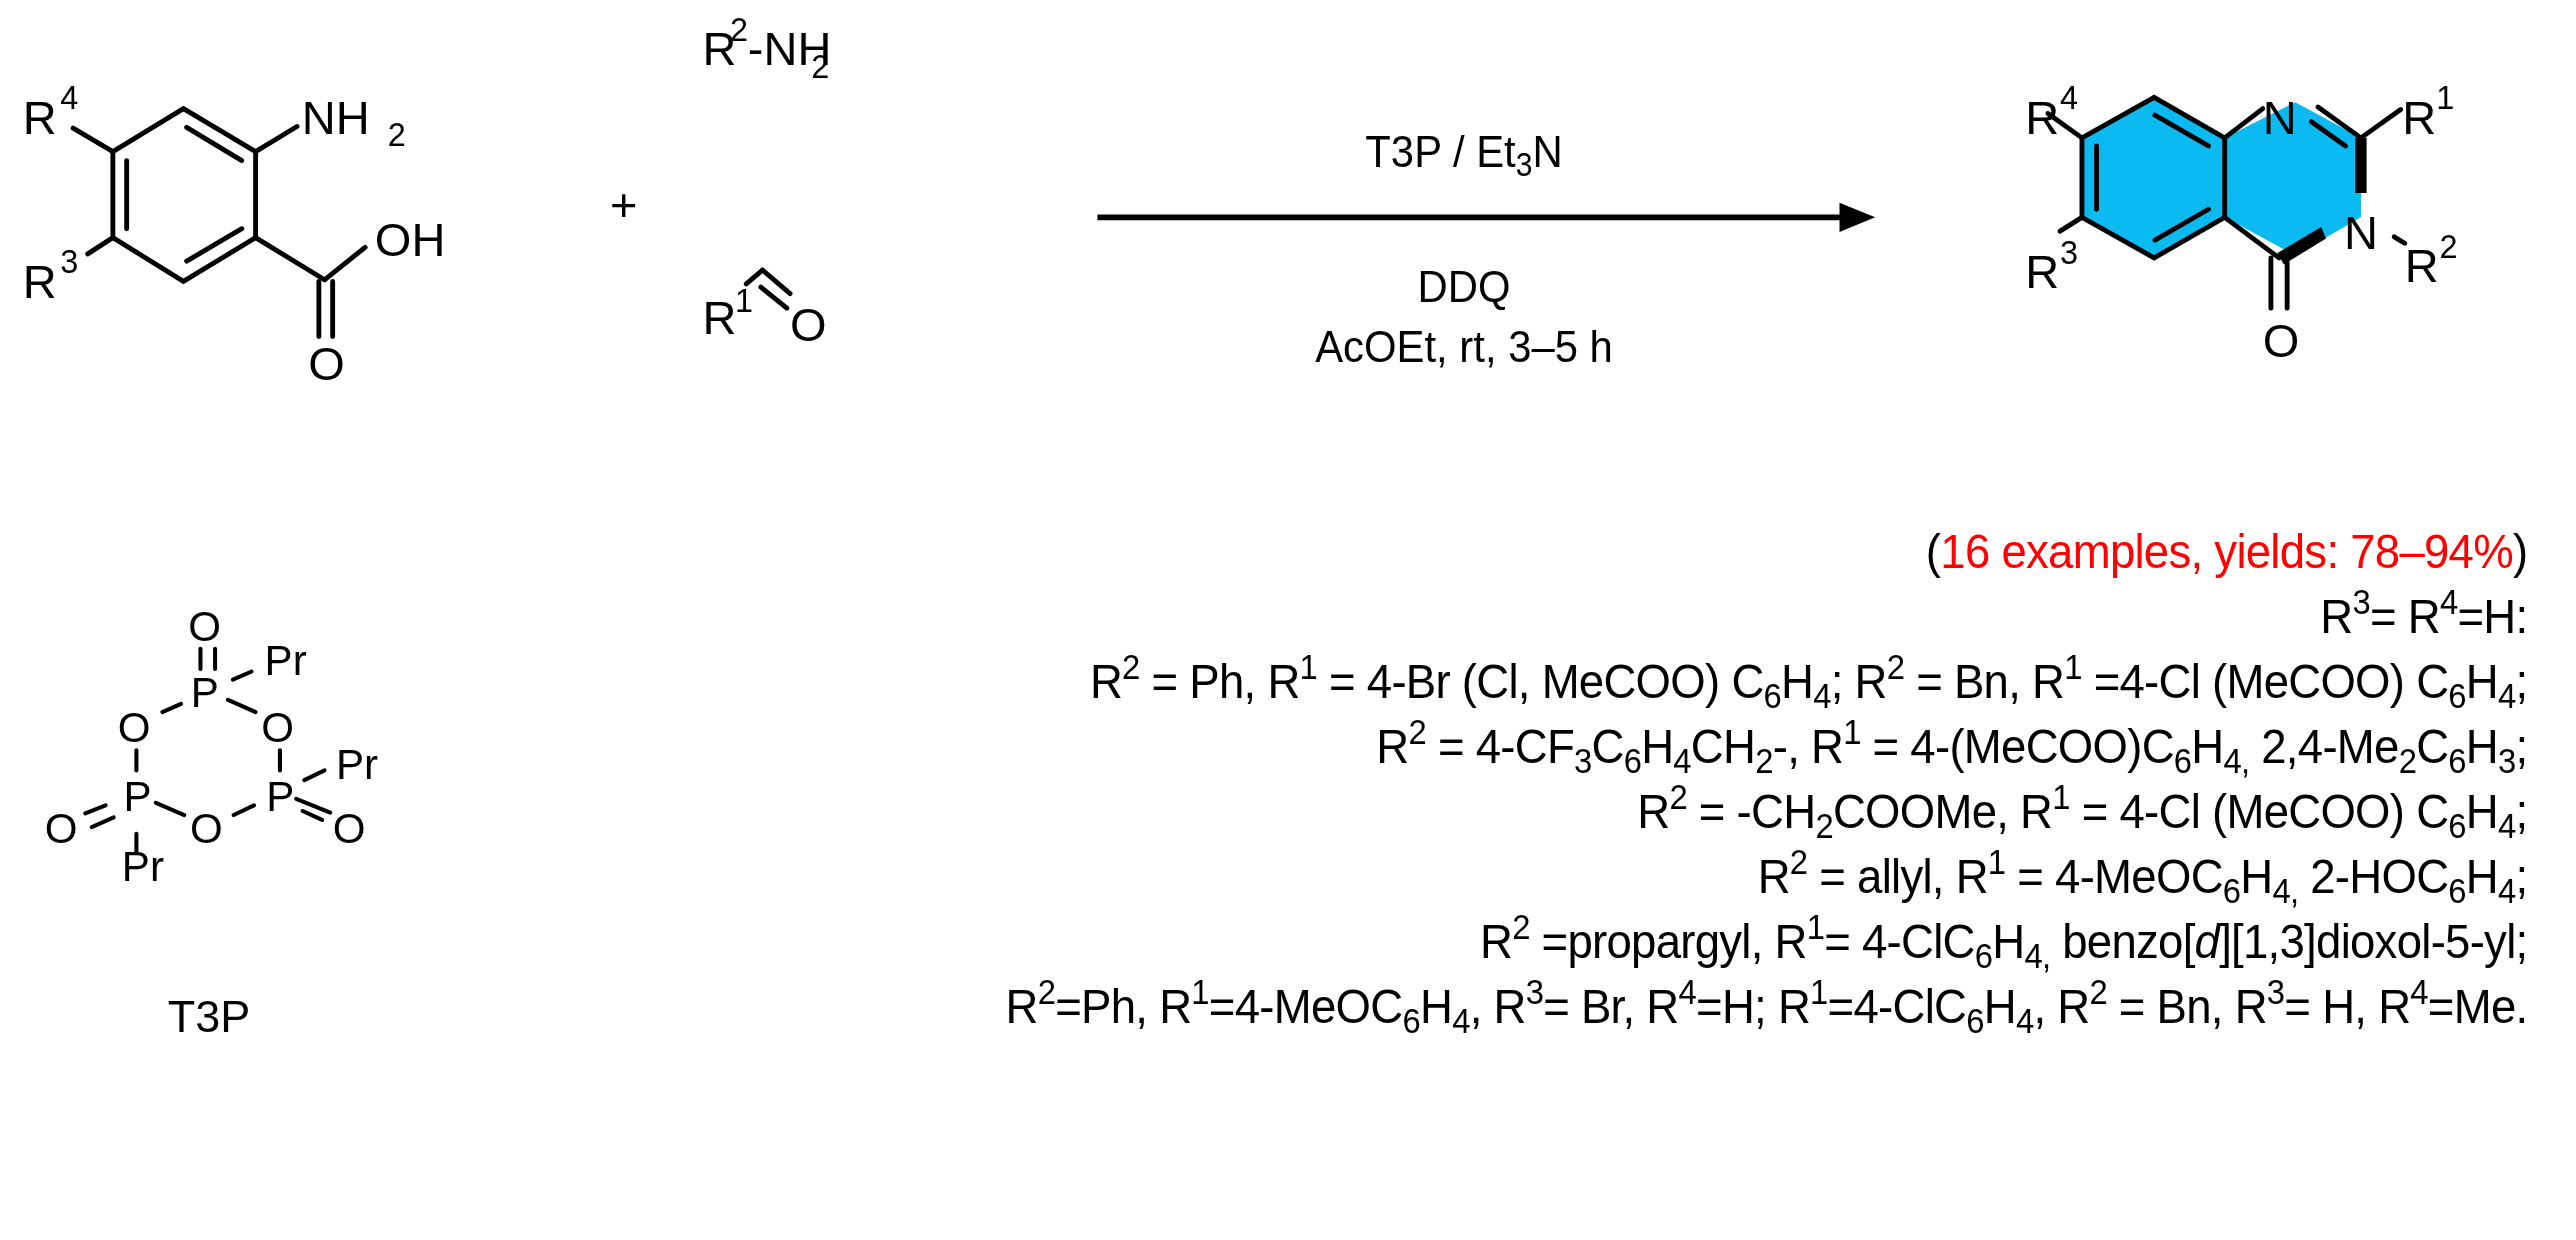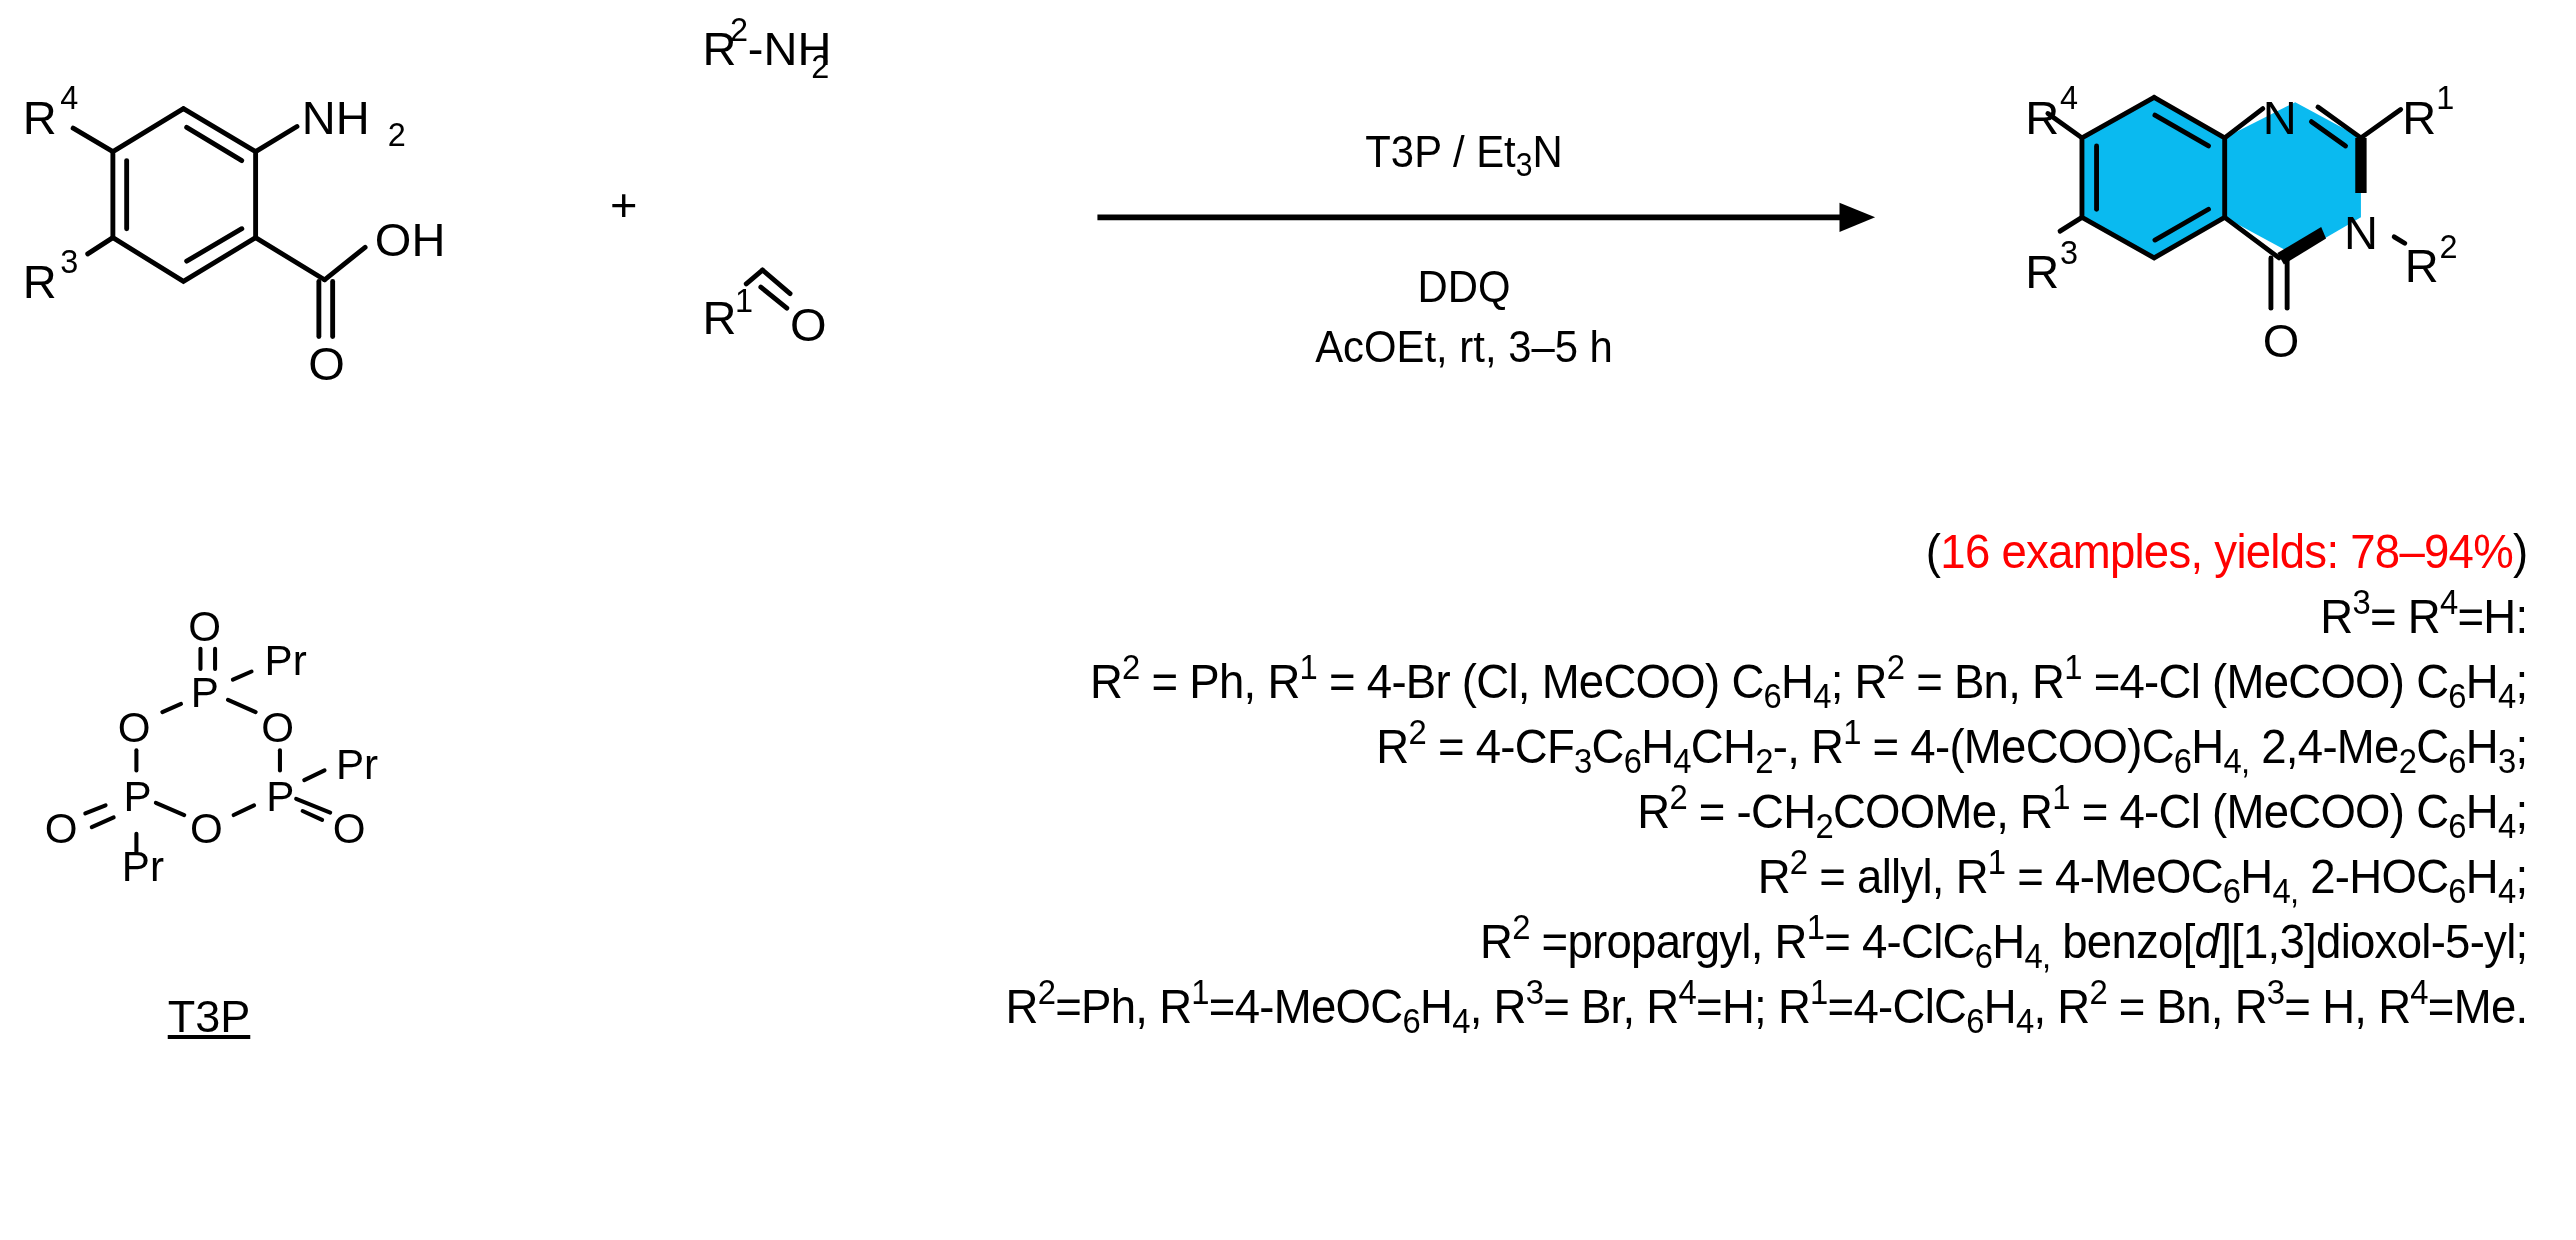--- a/index.html
+++ b/index.html
@@ -11,21 +11,21 @@
                  font-family: "Liberation Sans", sans-serif; font-size: 49px;
                  line-height: 65px; letter-spacing: -0.8px; transform: scaleX(0.93); transform-origin: right top; }
     .txt-block .line { white-space: nowrap; }
     .txt-block sub { font-size: 0.72em; vertical-align: -0.28em; line-height: 0; }
     .txt-block sup { font-size: 0.72em; vertical-align: 0.55em; line-height: 0; }
     .red { color: #ff0000; }
     .cond { position: absolute; font-family: "Liberation Sans", sans-serif; font-size: 45px;
             text-align: center; white-space: nowrap; transform: translateX(-50%) scaleX(0.93); }
     .cond sub { font-size: 0.72em; vertical-align: -0.28em; line-height: 0; }
     .t3p-label { position: absolute; font-family: "Liberation Sans", sans-serif; font-size: 45px;
-                 white-space: nowrap; transform: translateX(-50%); text-decoration: underline; }
+                 white-space: nowrap; transform: translateX(-50%); }
   </style>
 </head>
 <body>
 
 <svg class="scheme" width="2576" height="1240" viewBox="0 0 3176 1529">
 
   <g stroke="#000" stroke-width="6" fill="none" stroke-linecap="round">
 
     <polyline points="226,134 315,187 315,293 226,347 139,293 139,187 226,134"></polyline>
 

